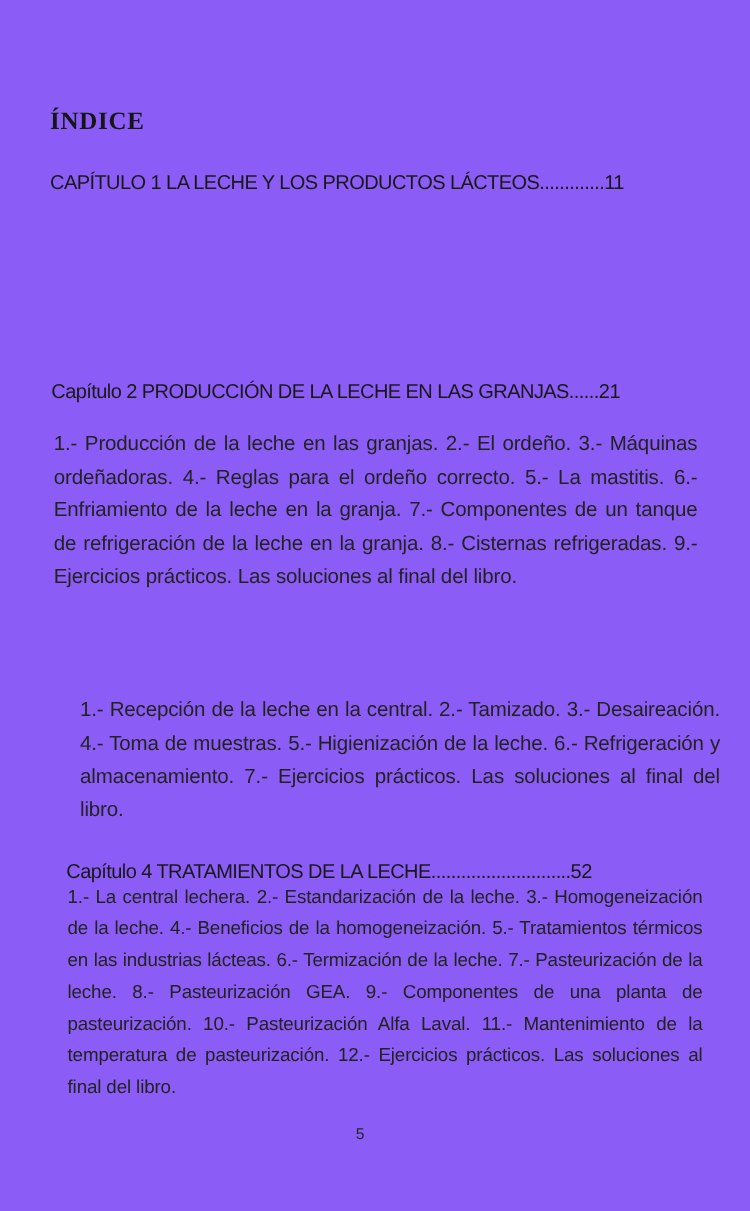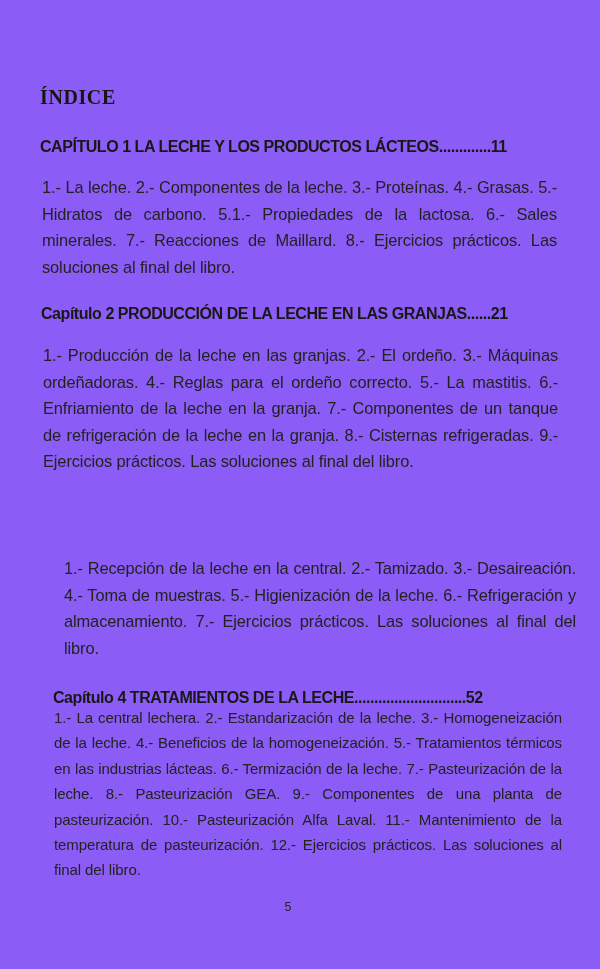--- a/index.html
+++ b/index.html
@@ -27,21 +27,21 @@
     font-family: "Liberation Serif", "DejaVu Serif", serif;
     font-weight: bold;
     font-size: 20px;
     letter-spacing: 0.6px;
     color: #161614;
     white-space: nowrap;
   }
   .chap-heading {
     position: absolute;
     margin: 0;
-    font-weight: bold;
+    font-weight: normal;
     font-size: 16px;
     letter-spacing: -0.45px;
     line-height: 26px;
     color: #181816;
     white-space: nowrap;
     overflow: hidden;
   }
   .chap-leader {
     display: block;
     letter-spacing: -0.2px;
@@ -72,21 +72,20 @@
   }
 </style>
 </head>
 <body>
 
 <div class="page">
 
   <h1 class="doc-title" style="left:40px; top:86px;">ÍNDICE</h1>
 
   <h2 class="chap-heading" style="left:40px; top:134px; width:520px;">CAPÍTULO 1  LA LECHE Y LOS PRODUCTOS LÁCTEOS.............11</h2>
-  <p class="chap-summary" style="left:42px; top:174px; width:515px;">1.- La leche. 2.- Componentes de la leche. 3.- Proteínas. 4.- Grasas. 5.- Hidratos de carbono. 5.1.- Propiedades de la lactosa. 6.- Sales minerales. 7.- Reacciones de Maillard. 8.- Ejercicios prácticos. Las soluciones al final del libro.</p>
 
   <h2 class="chap-heading" style="left:41px; top:301px; width:515px;">Capítulo 2 PRODUCCIÓN DE LA LECHE EN LAS GRANJAS......21</h2>
   <p class="chap-summary" style="left:43px; top:342px; width:515px;">1.- Producción de la leche en las granjas. 2.- El ordeño. 3.- Máquinas ordeñadoras. 4.- Reglas para el ordeño correcto. 5.- La mastitis. 6.- Enfriamiento de la leche en la granja. 7.- Componentes de un tanque de refrigeración de la leche en la granja. 8.- Cisternas refrigeradas. 9.- Ejercicios prácticos. Las soluciones al final del libro.</p>
 
   <p class="chap-summary" style="left:64px; top:555px; width:512px;">1.- Recepción de la leche en la central. 2.- Tamizado. 3.- Desaireación. 4.- Toma de muestras. 5.- Higienización de la leche. 6.- Refrigeración y almacenamiento. 7.- Ejercicios prácticos. Las soluciones al final del libro.</p>
 
   <h2 class="chap-heading" style="left:53px; top:661px; width:507px;margin-top:24px;">Capítulo 4 TRATAMIENTOS DE LA LECHE............................52</h2>
   <p class="chap-summary tight" style="left:54px; top:705px; width:508px;">1.- La central lechera. 2.- Estandarización de la leche. 3.- Homogeneización de la leche. 4.- Beneficios de la homogeneización. 5.- Tratamientos térmicos en las industrias lácteas. 6.- Termización de la leche. 7.- Pasteurización de la leche. 8.- Pasteurización GEA. 9.- Componentes de una planta de pasteurización. 10.- Pasteurización Alfa Laval. 11.- Mantenimiento de la temperatura de pasteurización. 12.- Ejercicios prácticos. Las soluciones al final del libro.</p>
 
   <div class="folio">5</div>

